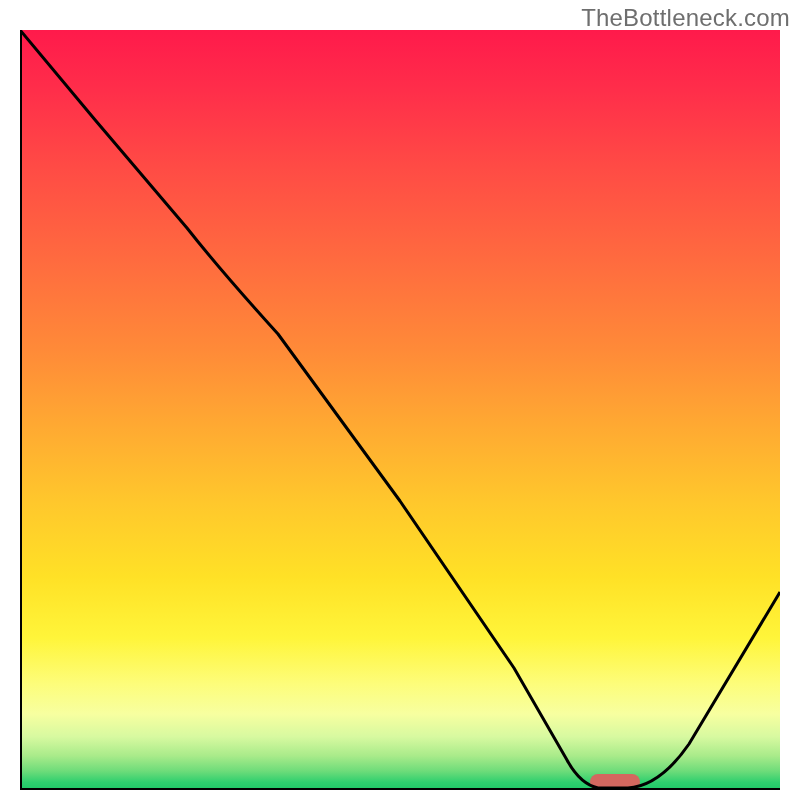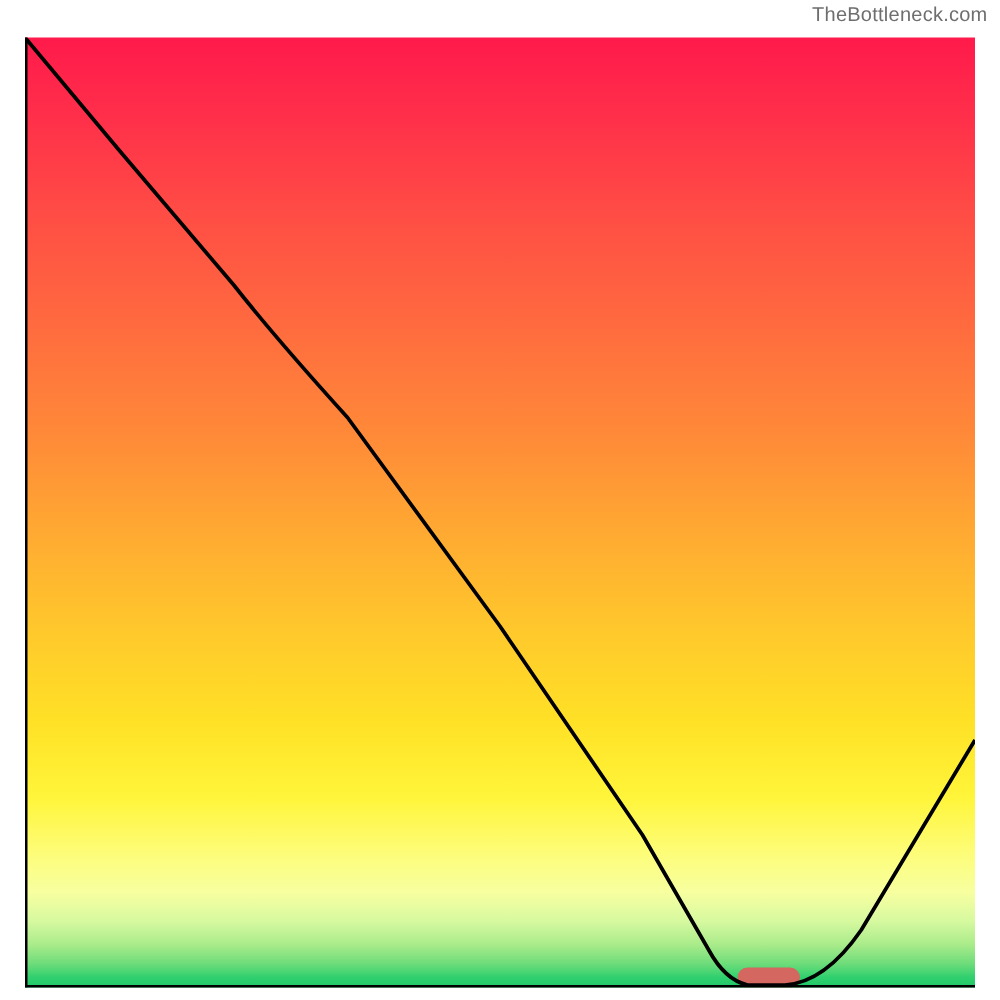--- a/index.html
+++ b/index.html
@@ -14,21 +14,21 @@
   .container {
     position: relative;
     width: 800px;
     height: 800px;
   }
   .watermark {
     position: absolute;
     top: 4px;
     right: 10px;
     color: #6e6e6e;
-    font-size: 16px;
+    font-size: 24px;
     font-weight: 500;
     letter-spacing: 0.2px;
     z-index: 20;
   }
   .plot {
     position: absolute;
     left: 20px;
     top: 30px;
     width: 760px;
     height: 760px;

